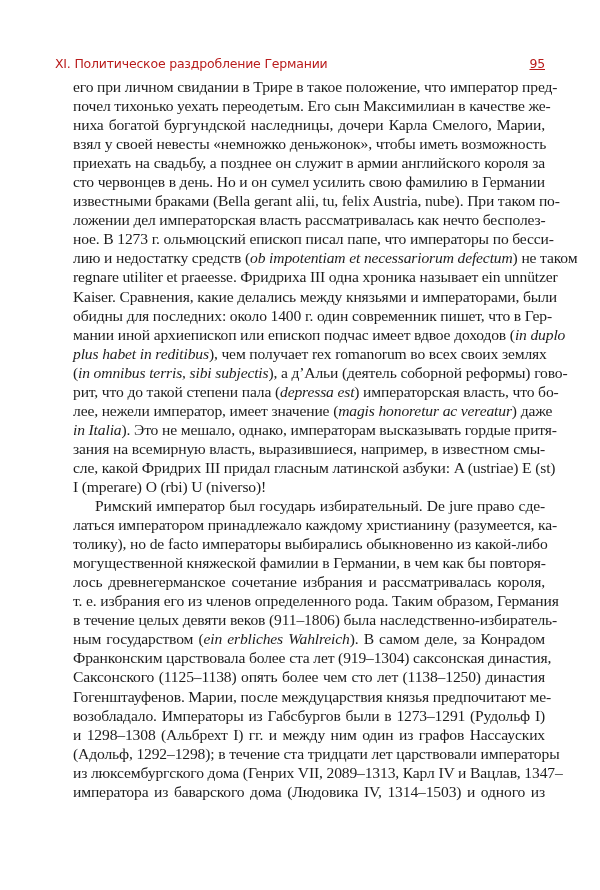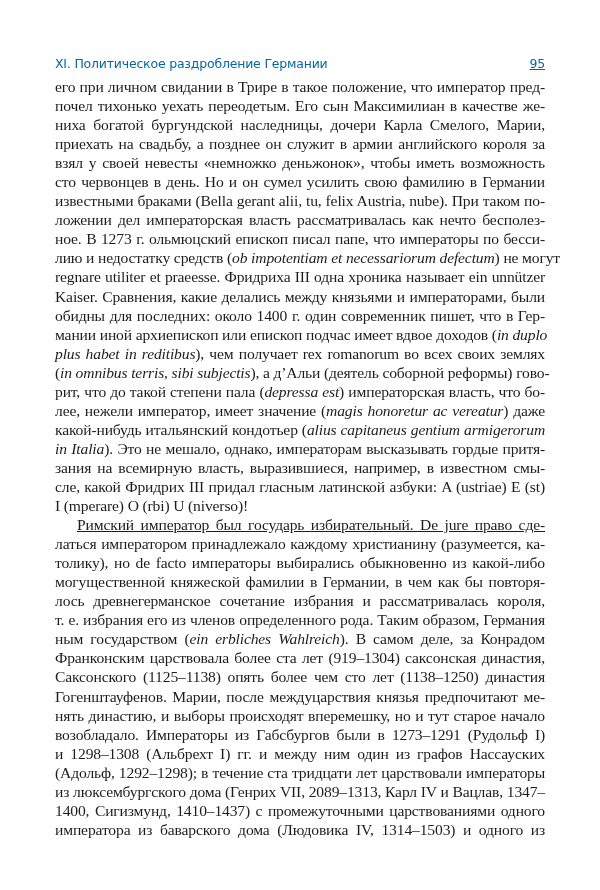--- a/index.html
+++ b/index.html
@@ -1,82 +1,80 @@
 <!DOCTYPE html>
 <html><head>
   <meta charset="utf-8">
   <style>
     html, body { margin: 0; padding: 0; background: #ffffff; }
     body { width: 600px; height: 890px; position: relative; overflow: hidden; }
     .page { position: absolute; left: 55px; top: 0; width: 490px; color: #1d1d1d; }
     .running-head {
       position: absolute; top: 56px; left: 0; width: 490px; height: 18px;
-      font-family: "DejaVu Sans", sans-serif; font-size: 12.5px; color: #0369a1;
+      font-family: "DejaVu Sans", sans-serif; font-size: 12.5px; color: #b91c1c;
       letter-spacing: -0.2px;
     }
     .running-head .title { position: absolute; left: 0; top: 0; }
     .running-head .folio { position: absolute; right: 0; top: 0; text-decoration: underline; }
     .body-text {
       position: absolute; top: 77px; left: 0; width: 490px;
       font-family: "Liberation Serif", serif; font-size: 15.6px; line-height: 19.05px;
       text-align: justify; letter-spacing: -0.15px;
     }
-    .line { display: block; white-space: nowrap; text-align: justify; text-align-last: justify; height: 19.05px; overflow: visible; }
+    .line { display: block; white-space: nowrap; text-align: justify; text-align-last: justify; height: 19.05px; overflow: visible; margin-left: 18px; }
     .line.last { text-align-last: left; }
-    .line.indent { padding-left: 22px; text-decoration: underline; }
+    .line.indent { padding-left: 22px; }
     .para { margin: 0; }
     i { }
   </style>
 </head>
 <body>
 
 <div class="page">
   <div class="running-head">
     <span class="title">XI. Политическое раздробление Германии</span>
     <span class="folio">95</span>
   </div>
   <div class="body-text" id="body-text">
       <div class="para">
         <span class="line"><span>его при личном свидании в Трире в такое положение, что император пред-</span></span>
         <span class="line"><span>почел тихонько уехать переодетым. Его сын Максимилиан в качестве же-</span></span>
         <span class="line"><span>ниха богатой бургундской наследницы, дочери Карла Смелого, Марии,</span></span>
+        <span class="line"><span>взял у своей невесты «немножко деньжонок», чтобы иметь возможность</span></span>
         <span class="line"><span>приехать на свадьбу, а позднее он служит в армии английского короля за</span></span>
-        <span class="line"><span>взял у своей невесты «немножко деньжонок», чтобы иметь возможность</span></span>
         <span class="line"><span>сто червонцев в день. Но и он сумел усилить свою фамилию в Германии</span></span>
         <span class="line"><span>известными браками (Bella gerant alii, tu, felix Austria, nube). При таком по-</span></span>
         <span class="line"><span>ложении дел императорская власть рассматривалась как нечто бесполез-</span></span>
         <span class="line"><span>ное. В 1273 г. ольмюцский епископ писал папе, что императоры по бесси-</span></span>
-        <span class="line"><span>лию и недостатку средств (</span><i>ob impotentiam et necessariorum defectum</i><span>) не могут</span></span>
+        <span class="line"><span>лию и недостатку средств (</span><i>ob impotentiam et necessariorum defectum</i><span>) не таком</span></span>
         <span class="line"><span>regnare utiliter et praeesse. Фридриха III одна хроника называет ein unnützer</span></span>
         <span class="line"><span>Kaiser. Сравнения, какие делались между князьями и императорами, были</span></span>
         <span class="line"><span>обидны для последних: около 1400 г. один современник пишет, что в Гер-</span></span>
         <span class="line"><span>мании иной архиепископ или епископ подчас имеет вдвое доходов (</span><i>in duplo</i></span>
         <span class="line"><i>plus habet in reditibus</i><span>), чем получает rex romanorum во всех своих землях</span></span>
         <span class="line"><span>(</span><i>in omnibus terris, sibi subjectis</i><span>), а д’Альи (деятель соборной реформы) гово-</span></span>
         <span class="line"><span>рит, что до такой степени пала (</span><i>depressa est</i><span>) императорская власть, что бо-</span></span>
         <span class="line"><span>лее, нежели император, имеет значение (</span><i>magis honoretur ac vereatur</i><span>) даже</span></span>
-        <span class="line"><span>какой-нибудь итальянский кондотьер (</span><i>alius capitaneus gentium armigerorum</i></span>
         <span class="line"><i>in Italia</i><span>). Это не мешало, однако, императорам высказывать гордые притя-</span></span>
         <span class="line"><span>зания на всемирную власть, выразившиеся, например, в известном смы-</span></span>
         <span class="line"><span>сле, какой Фридрих III придал гласным латинской азбуки: A (ustriae) E (st)</span></span>
         <span class="line last"><span>I (mperare) O (rbi) U (niverso)!</span></span>
       </div>
       <div class="para">
         <span class="line indent"><span>Римский император был государь избирательный. De jure право сде-</span></span>
         <span class="line"><span>латься императором принадлежало каждому христианину (разумеется, ка-</span></span>
         <span class="line"><span>толику), но de facto императоры выбирались обыкновенно из какой-либо</span></span>
         <span class="line"><span>могущественной княжеской фамилии в Германии, в чем как бы повторя-</span></span>
         <span class="line"><span>лось древнегерманское сочетание избрания и рассматривалась короля,</span></span>
         <span class="line"><span>т. е. избрания его из членов определенного рода. Таким образом, Германия</span></span>
+        <span class="line"><span>в течение целых девяти веков (911–1806) была наследственно-избиратель-</span></span>
         <span class="line"><span>ным государством (</span><i>ein erbliches Wahlreich</i><span>). В самом деле, за Конрадом</span></span>
         <span class="line"><span>Франконским царствовала более ста лет (919–1304) саксонская династия,</span></span>
         <span class="line"><span>Саксонского (1125–1138) опять более чем сто лет (1138–1250) династия</span></span>
         <span class="line"><span>Гогенштауфенов. Марии, после междуцарствия князья предпочитают ме-</span></span>
-        <span class="line"><span>нять династию, и выборы происходят вперемешку, но и тут старое начало</span></span>
         <span class="line"><span>возобладало. Императоры из Габсбургов были в 1273–1291 (Рудольф I)</span></span>
         <span class="line"><span>и 1298–1308 (Альбрехт I) гг. и между ним один из графов Нассауских</span></span>
         <span class="line"><span>(Адольф, 1292–1298); в течение ста тридцати лет царствовали императоры</span></span>
         <span class="line"><span>из люксембургского дома (Генрих VII, 2089–1313, Карл IV и Вацлав, 1347–</span></span>
-        <span class="line"><span>1400, Сигизмунд, 1410–1437) с промежуточными царствованиями одного</span></span>
         <span class="line"><span>императора из баварского дома (Людовика IV, 1314–1503) и одного из</span></span>
       </div>
     </div>
 </div>
 
 </body></html>

